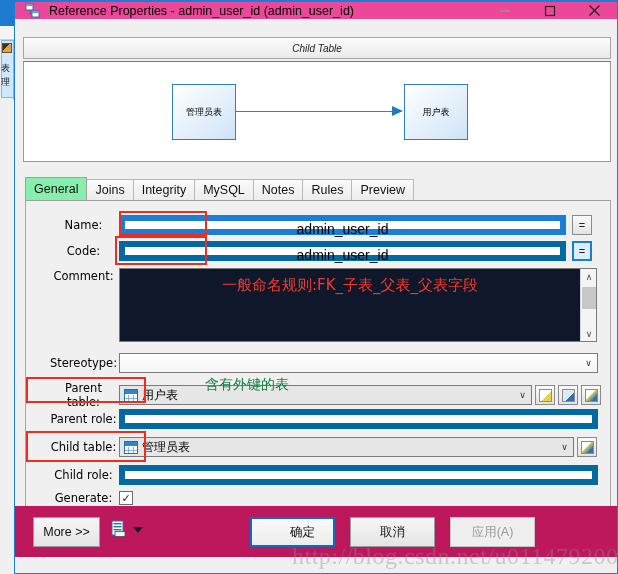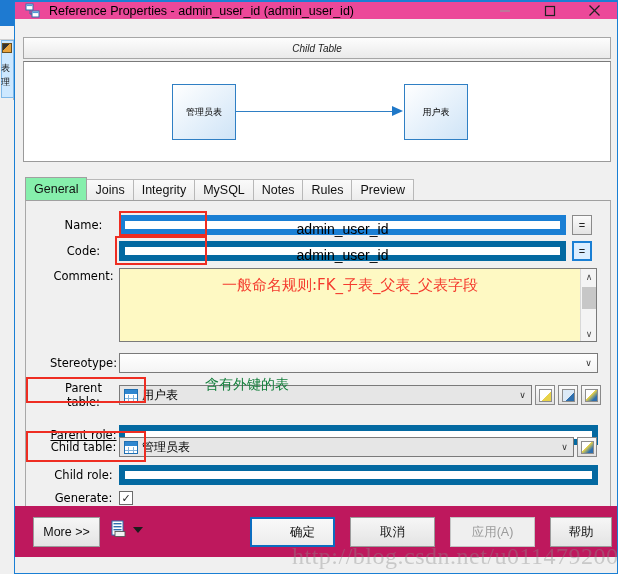--- a/index.html
+++ b/index.html
@@ -183,21 +183,21 @@
     border: 1px solid #8a8a8a;
     display: flex; align-items: center; justify-content: center;
     font-size: 11px; color: #222;
   }
   .eqbtn.hl { border: 2px solid #1a7fd4; background: #dbeeff; }
 
   
   #comment-box {
     position: absolute; left: 104px; top: 268px;
     width: 478px; height: 74px;
-    background: #fef9c3; border: 1px solid #7a7a7a;
+    background: #0f172a; border: 1px solid #7a7a7a;
   }
   #comment-text {
     position: absolute; left: 0; top: 7px; width: 460px;
     text-align: center;
     font-size: 15px; color: #f43b2e;
     font-family: "DejaVu Sans", sans-serif;
   }
   #comment-scroll {
     position: absolute; right: 0; top: 0; width: 16px; height: 72px;
     background: #f4f4f4; border-left: 1px solid #d8d8d8;
@@ -428,21 +428,21 @@
           <i></i>
         </div>
       <div class="toolbtn t-find">
           <i></i>
         </div>
       <div class="toolbtn t-prop">
           <i></i>
         </div>
     </div>
 
-    <div class="frow" style="top:224px;text-decoration:underline;">
+    <div class="frow" style="top:208px;">
       <div class="flabel">Parent role:</div>
       <div class="finput" style="width:479px;">
         <span></span>
       </div>
     </div>
 
     <div class="frow" style="top:236px;">
       <div class="flabel">Child table:</div>
       <div class="combo filled" style="width:455px;">
         <span class="tbl-ico"></span>
@@ -490,17 +490,16 @@
         <rect x="2.5" y="3" width="8" height="1.4" fill="#2f6fae"></rect>
         <rect x="2.5" y="6" width="8" height="1.4" fill="#2f6fae"></rect>
         <rect x="2.5" y="9" width="8" height="1.4" fill="#2f6fae"></rect>
         <rect x="4" y="11.5" width="10" height="5" fill="#f2f2f2" stroke="#555" stroke-width="0.9"></rect>
       </svg>
     </div>
     <div id="report-caret"></div>
     <div class="btn default" id="ok-btn">确定</div>
     <div class="btn" id="cancel-btn">取消</div>
     <div class="btn disabled" id="apply-btn">应用(A)</div>
-    <div class="btn" id="help-btn">帮助</div>
   </div>
 </div>
 
 <div id="watermark">http://blog.csdn.net/u011479200</div>
 
 </body></html>

